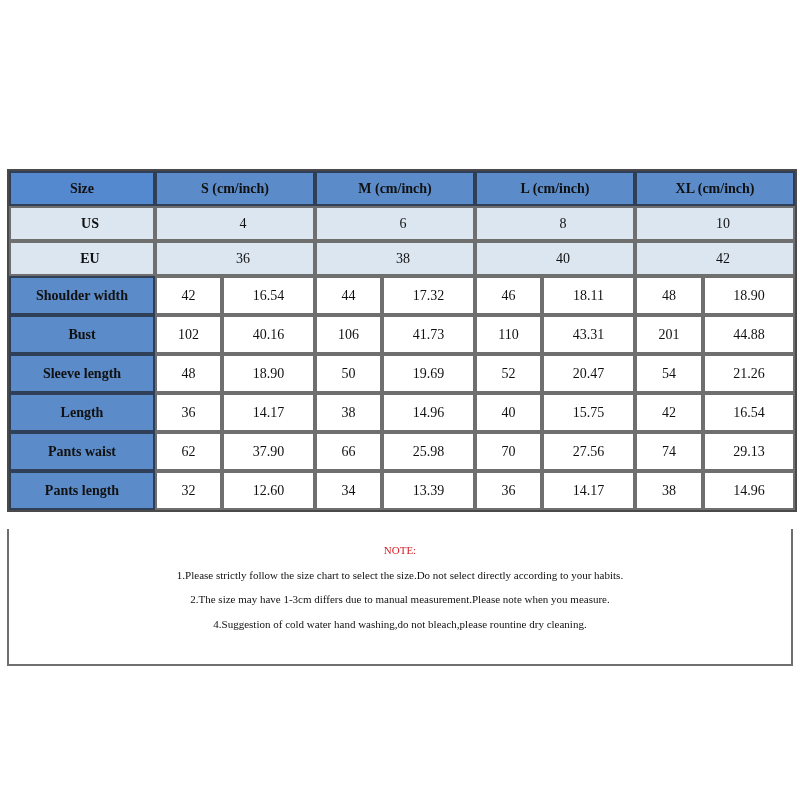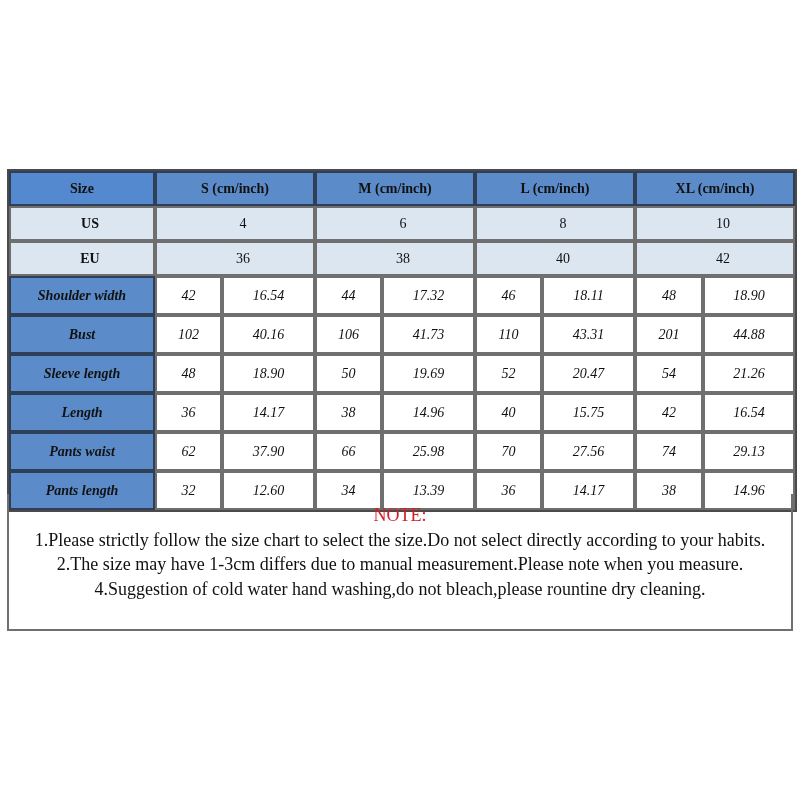--- a/index.html
+++ b/index.html
@@ -7,24 +7,24 @@
          font-family: "Liberation Serif", "DejaVu Serif", serif; color: #111; }
   .wrap { position: absolute; left: 7px; top: 141px; width: 786px; margin-top: 28px; }
   table.chart { border-collapse: separate; border-spacing: 0; width: 786px; table-layout: fixed;
                 border: 2px solid #4a4a4a; }
   table.chart td { border: 2px solid #6f6f6f; text-align: center; vertical-align: middle;
                    font-size: 14px; padding: 0; box-sizing: border-box; }
   tr.hdr td { background: #5b8bc9; font-weight: bold; height: 35px; border-color: #2f3f57; }
   tr.hdr td.size-h { background: #5589cf; }
   tr.conv td { background: #dce6f1; height: 35px; padding-left: 16px; }
   tr.conv td.lbl { font-weight: bold; }
-  tr.meas td { background: #ffffff; height: 39px; font-style: italic; }
+  tr.meas td { background: #ffffff; height: 39px; }
   tr.meas td.lbl { background: #5b8bc9; font-weight: bold; border-color: #2f3f57; }
-  .note { position: absolute; left: 7px; top: 494px; width: 786px; height: 137px; box-sizing: border-box;
-          border: 2px solid #6f6f6f; border-top: none; text-align: center; font-size: 18px; line-height: 24.5px;
+  .note { position: absolute; left: 7px; top: 529px; width: 786px; height: 137px; box-sizing: border-box;
+          border: 2px solid #6f6f6f; border-top: none; text-align: center; font-size: 11px; line-height: 24.5px;
           padding-top: 9px; }
   .note .title { color: #d21f26; }
 </style>
 </head>
 <body>
 
 <div class="wrap">
   <table class="chart">
     <colgroup>
       <col style="width:146px">

